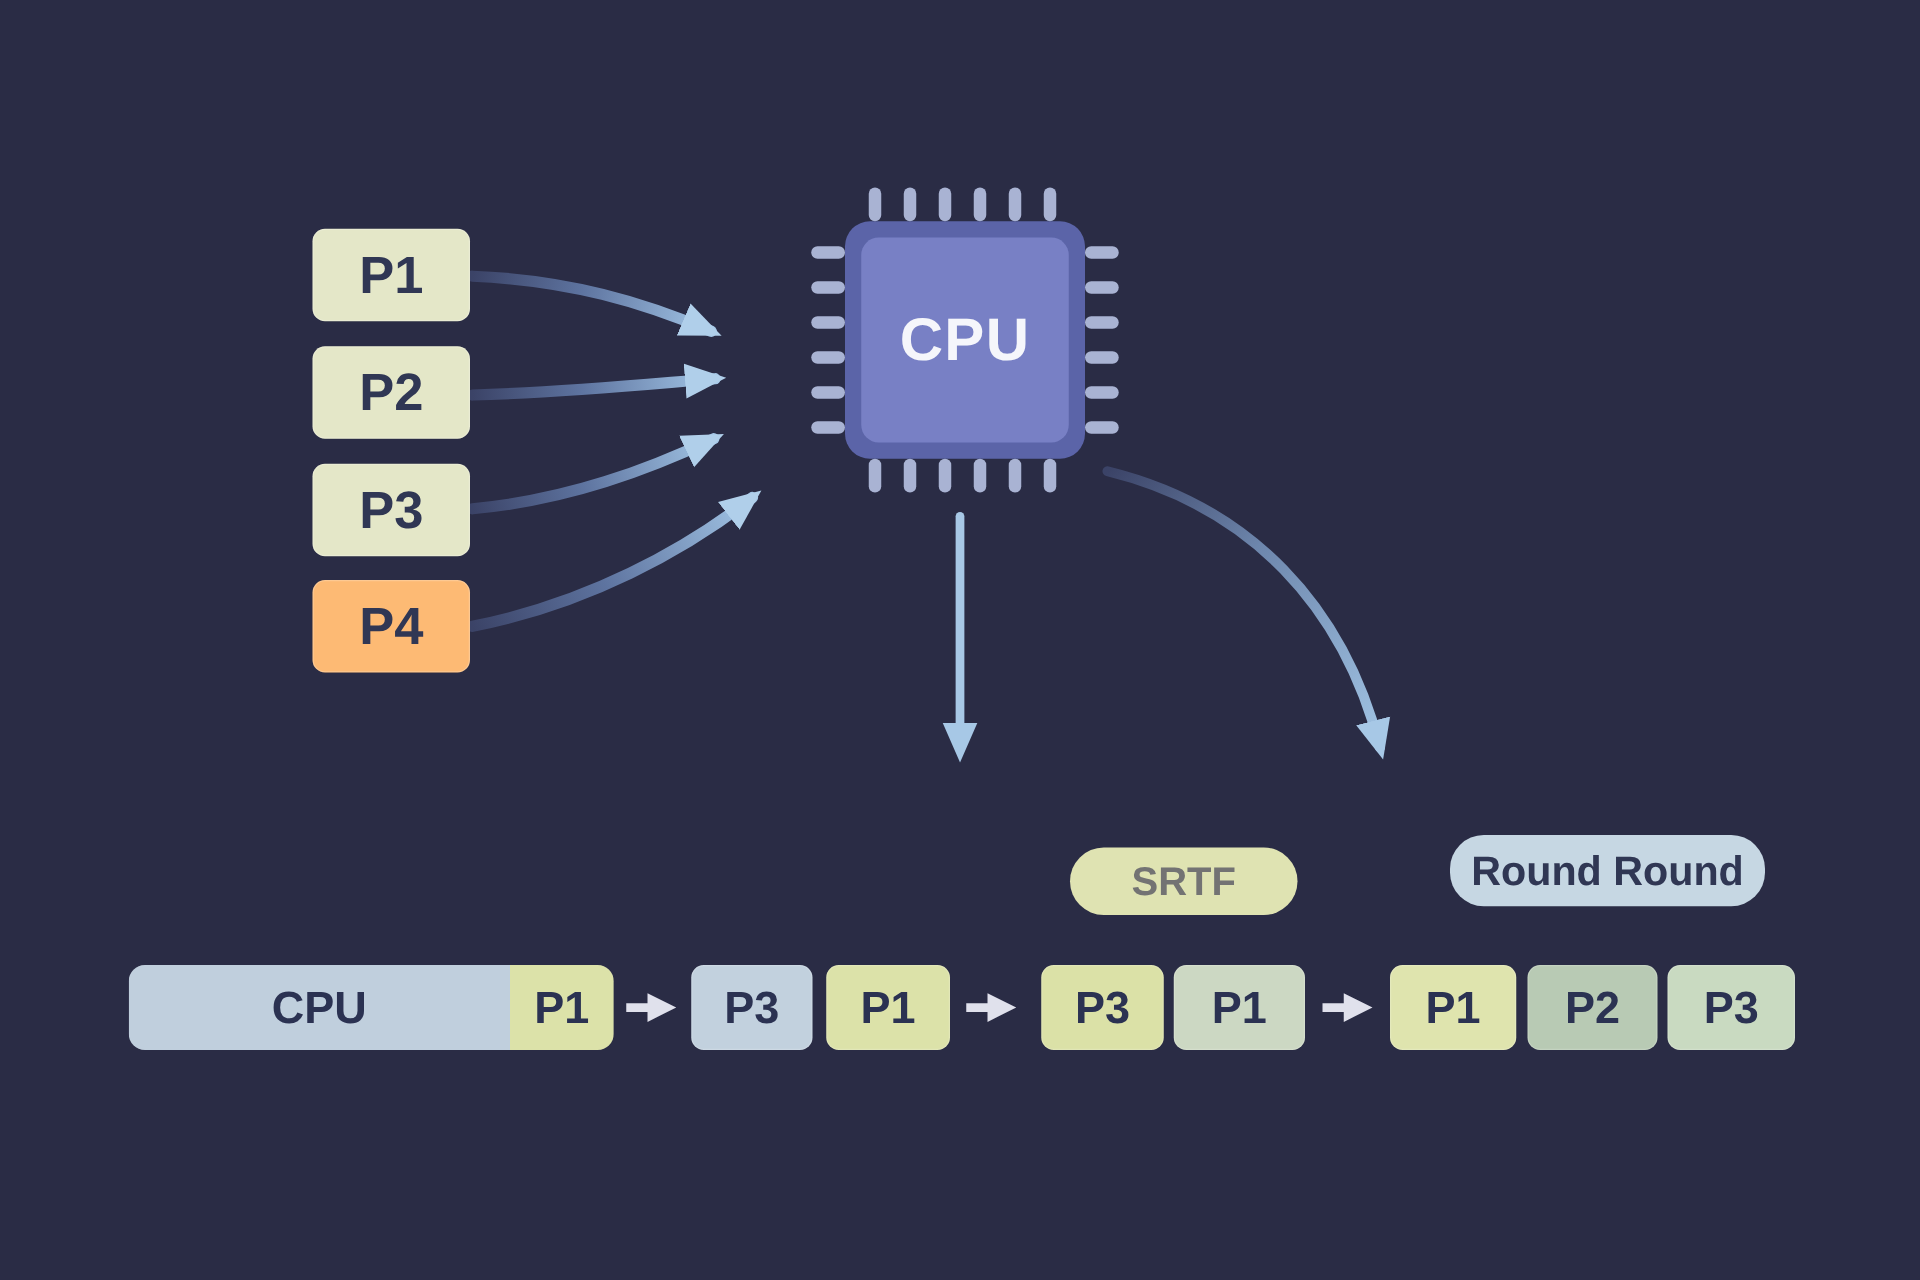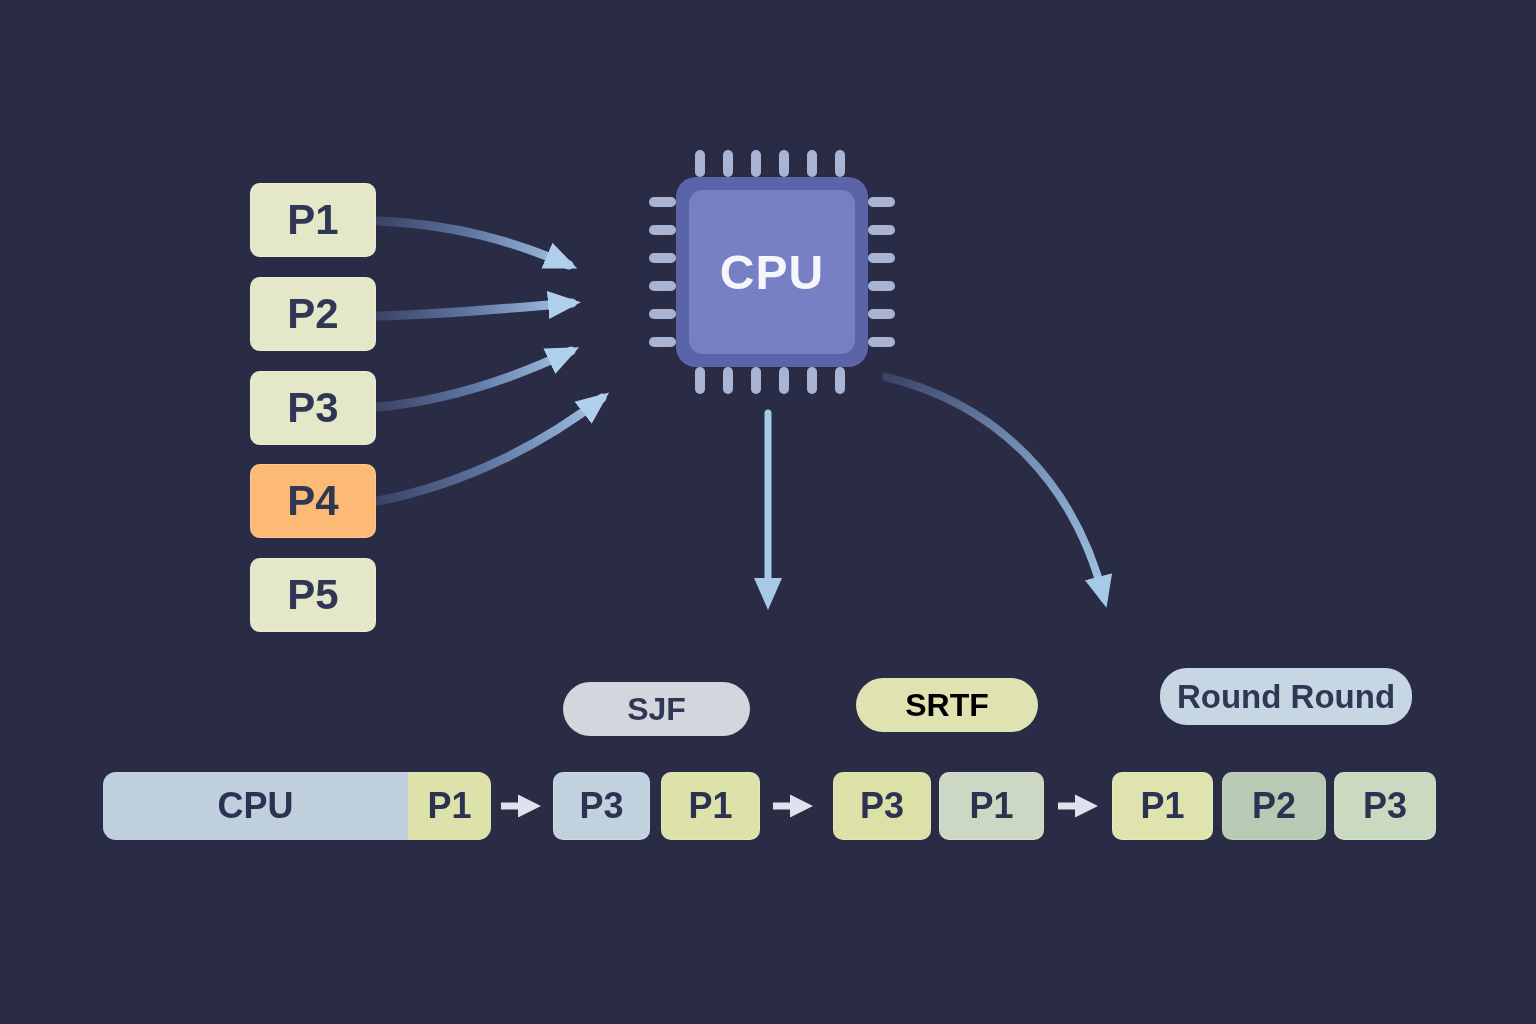--- a/index.html
+++ b/index.html
@@ -121,21 +121,20 @@
     <path d="M 378 407 C 455 400, 520 375, 571 351" fill="none" stroke="url(#g3)" stroke-width="9" stroke-linecap="round" marker-end="url(#headL)"></path>
     <path d="M 378 501 C 470 483, 548 440, 602 398" fill="none" stroke="url(#g4)" stroke-width="9" stroke-linecap="round" marker-end="url(#headL)"></path>
     <path d="M 768 413 L 768 600" fill="none" stroke="#a7c8e6" stroke-width="7" stroke-linecap="round" marker-end="url(#headS)"></path>
     <path d="M 886 377 C 1000 405, 1075 485, 1104 598" fill="none" stroke="url(#g6)" stroke-width="8" stroke-linecap="round" marker-end="url(#headS)"></path>
   </svg>
 
   <div class="process-box pq1" style="background-color: rgb(228, 231, 200);">P1</div>
   <div class="process-box pq2" style="background-color: rgb(228, 231, 200);">P2</div>
   <div class="process-box pq3" style="background-color: rgb(228, 231, 200);">P3</div>
   <div class="process-box pq4" style="background-color: #fdba74;">P4</div>
-  <div class="process-box pq5" style="background-color: rgb(228, 231, 200);">P5</div>
 
   <div class="chip" style="background-color: rgb(91, 100, 168);">
     <div class="pins pins-top">
       <i class="pin"></i>
         <i class="pin"></i>
         <i class="pin"></i>
         <i class="pin"></i>
         <i class="pin"></i>
         <i class="pin"></i>
     </div>
@@ -161,22 +160,21 @@
         <i class="pin"></i>
         <i class="pin"></i>
         <i class="pin"></i>
         <i class="pin"></i>
     </div>
     <div class="chip-die" style="background-color: rgb(120, 128, 197);">
       <span class="chip-label">CPU</span>
     </div>
   </div>
 
-  <div class="badge badge-sjf" style="background-color: rgb(211, 214, 221); color: rgb(48, 55, 84);">SJF</div>
-  <div class="badge badge-srtf" style="background-color: rgb(223, 227, 178); color: #000000;">SRTF</div>
+  <div class="badge badge-srtf" style="background-color: rgb(223, 227, 178); color: #737373;">SRTF</div>
   <div class="badge badge-rr" style="background-color: rgb(198, 215, 227); color: rgb(48, 55, 84);">Round Round</div>
 
   <div class="tl-joined">
     <div class="tl-seg tl-seg-cpu" style="background-color: rgb(192, 207, 221);">CPU</div>
     <div class="tl-seg tl-seg-p1" style="background-color: rgb(220, 226, 169);">P1</div>
   </div>
 
   <svg class="flow-arrow fa1" viewBox="0 0 42 28">
     <path d="M1 10.5 h17 v-8 L41 14 L18 25.5 v-8 H1 z" fill="#e0e1ec"></path>
   </svg>

